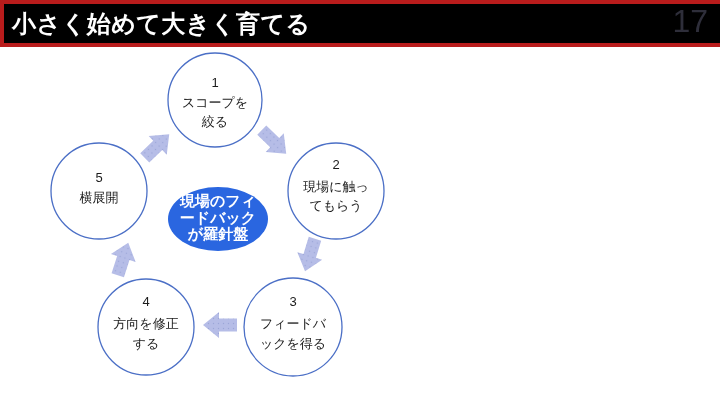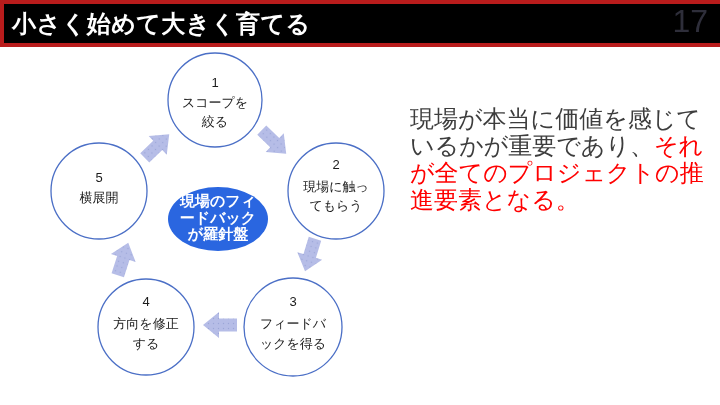--- a/index.html
+++ b/index.html
@@ -108,14 +108,13 @@
 
   <g>
     <ellipse class="center-ellipse" cx="218" cy="219" rx="50" ry="32"></ellipse>
     <text class="center-text" x="218" y="206">現場のフィ</text>
     <text class="center-text" x="218" y="223">ードバック</text>
     <text class="center-text" x="218" y="239">が羅針盤</text>
   </g>
 </svg>
 
 <div class="right-panel">
-  <p class="body-paragraph"><span>現場が本当に価値を感じているかが重要であり、</span><span class="body-red">それが全てのプロジェクトの推進要素となる。</span></p>
 </div>
 
 </body></html>

